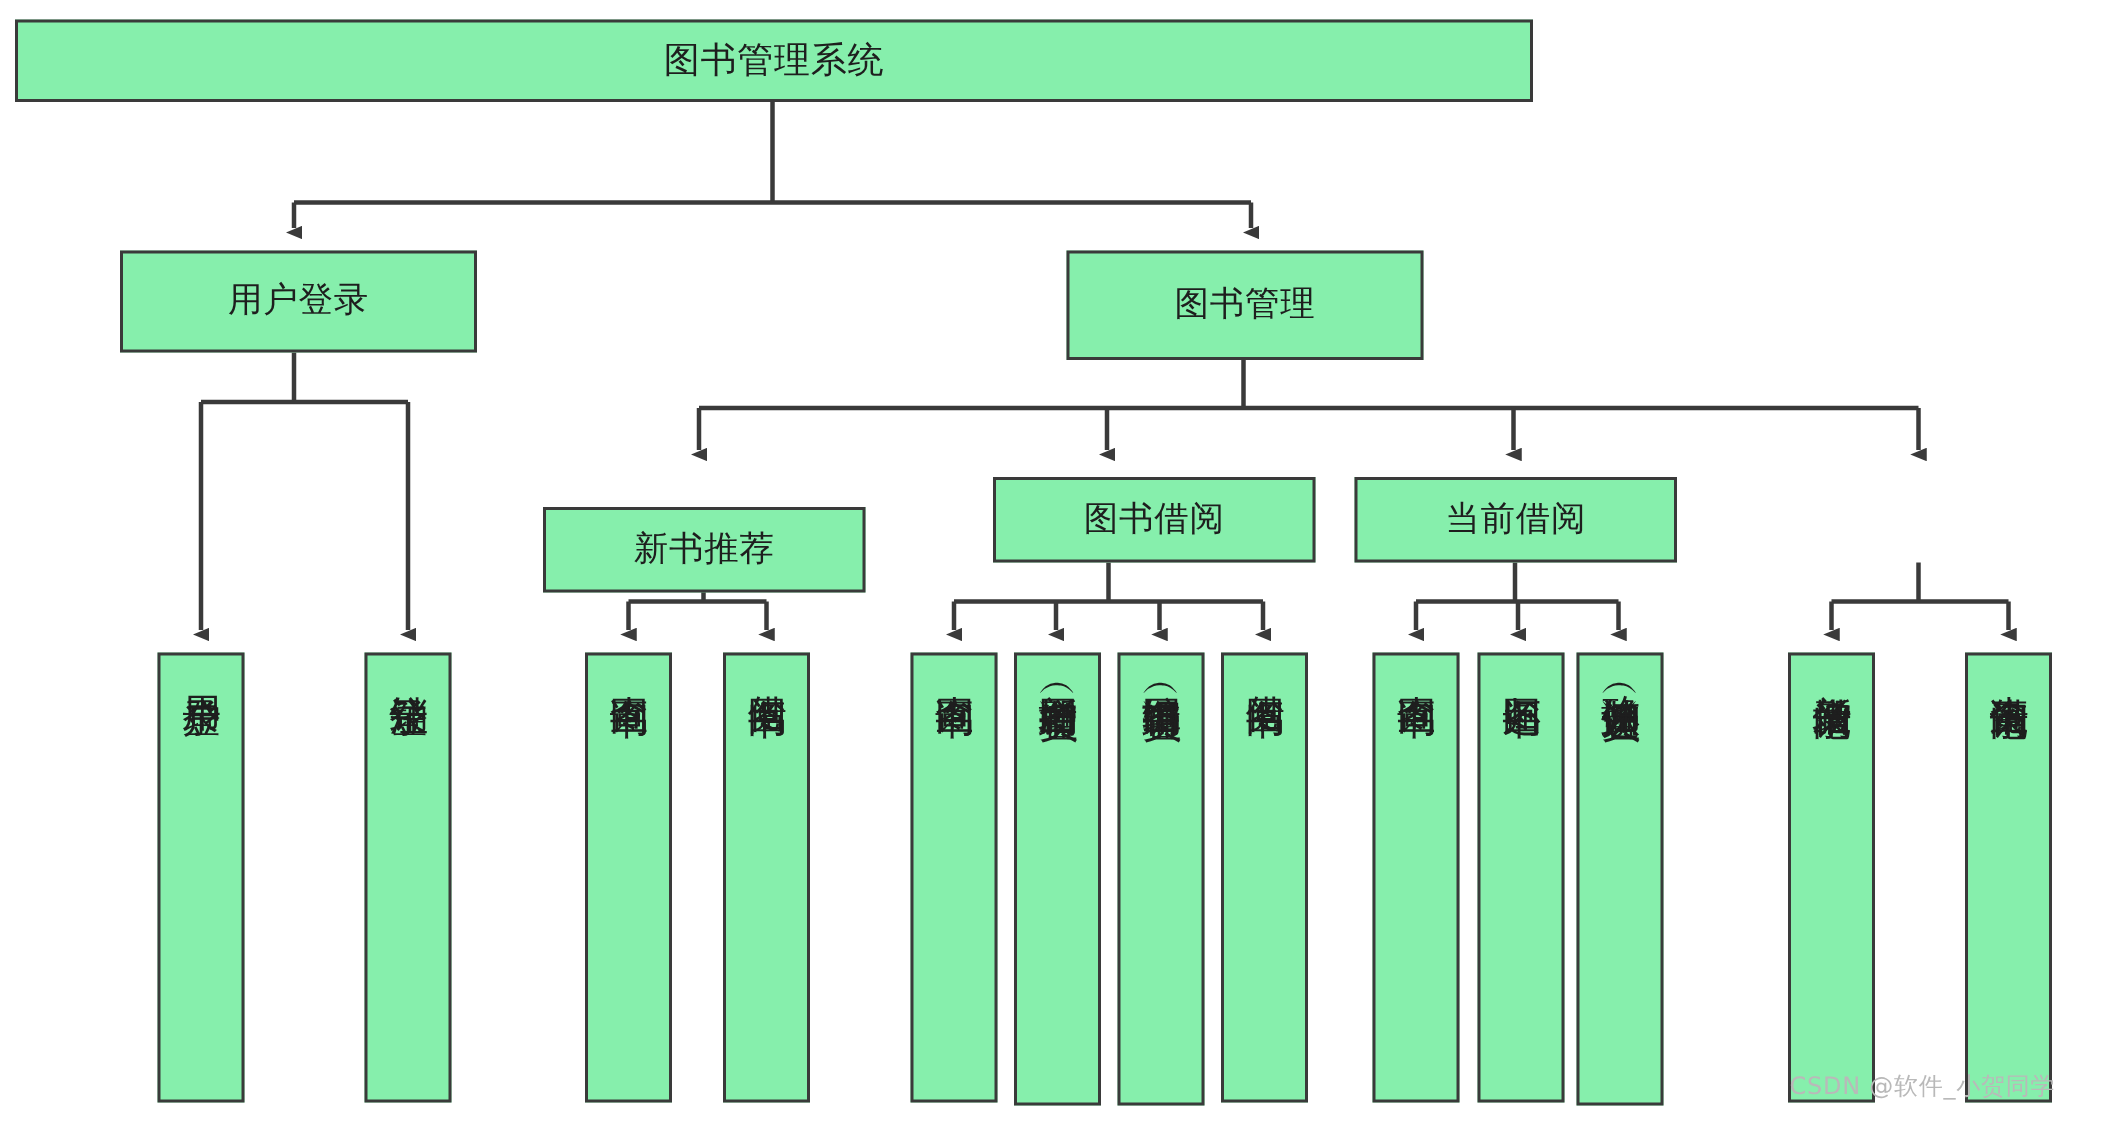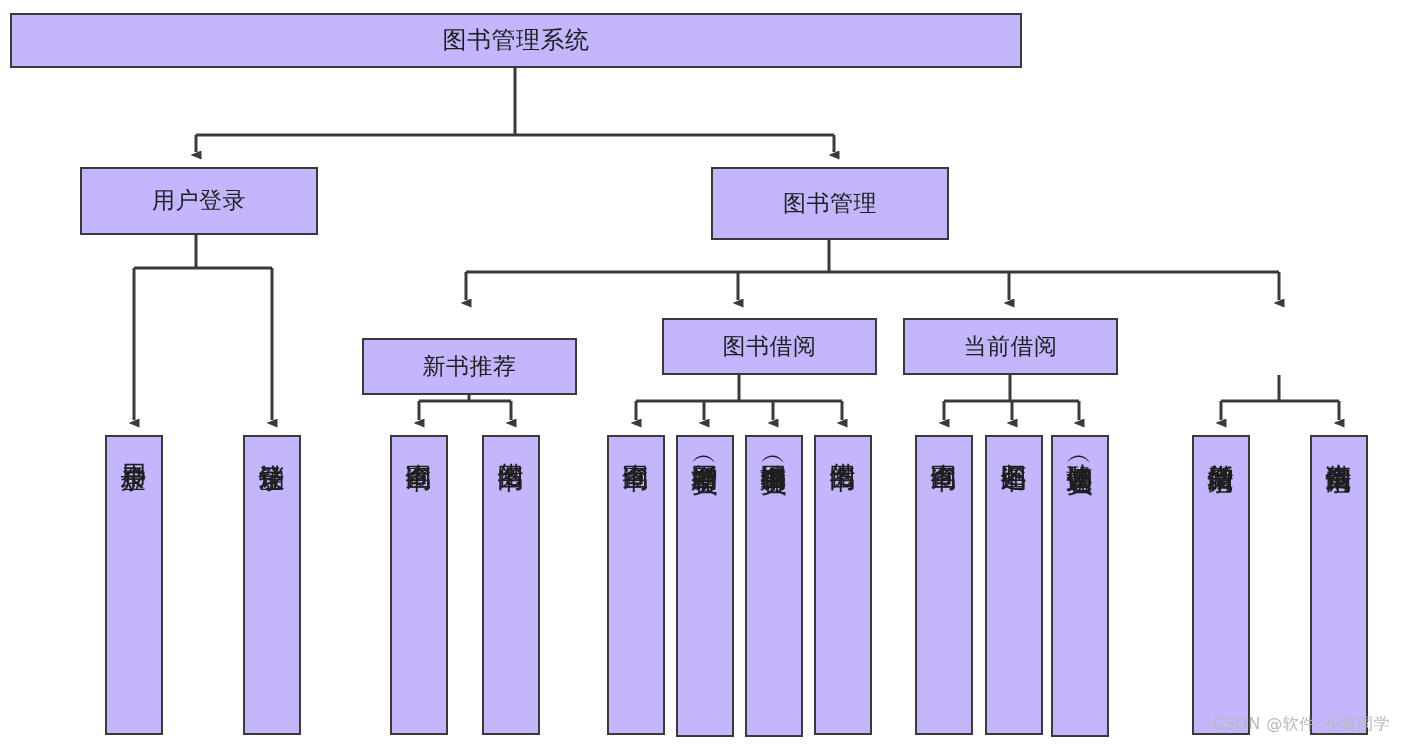--- a/index.html
+++ b/index.html
@@ -24,21 +24,21 @@
     left: 0;
     top: 0;
     width: 1405px;
     height: 747px;
     pointer-events: none;
   }
   .node {
     position: absolute;
     box-sizing: border-box;
     border: 2px solid #3a3a3a;
-    background: #c4b5fd;
+    background: #86efac;
     display: flex;
     align-items: center;
     justify-content: center;
     color: #1e1e1e;
   }
   .node.horiz {
     font-size: 23px;
     line-height: 1.2;
     letter-spacing: 0.5px;
   }
@@ -58,21 +58,20 @@
   }
   .watermark {
     position: absolute;
     left: 1193px;
     top: 714px;
     font-size: 16px;
     color: #b9b9b9;
     letter-spacing: 0.5px;
     white-space: nowrap;
     user-select: none;
-    margin-left: 20px;
   }
 </style>
 </head>
 <body>
 
 <div id="canvas">
 
   <svg id="edges" viewBox="0 0 1405 747" width="1405" height="747" xmlns="http://www.w3.org/2000/svg">
     <defs>
       <marker id="arrow" markerWidth="9" markerHeight="11" refX="1.5" refY="5.5" orient="auto" markerUnits="userSpaceOnUse">

